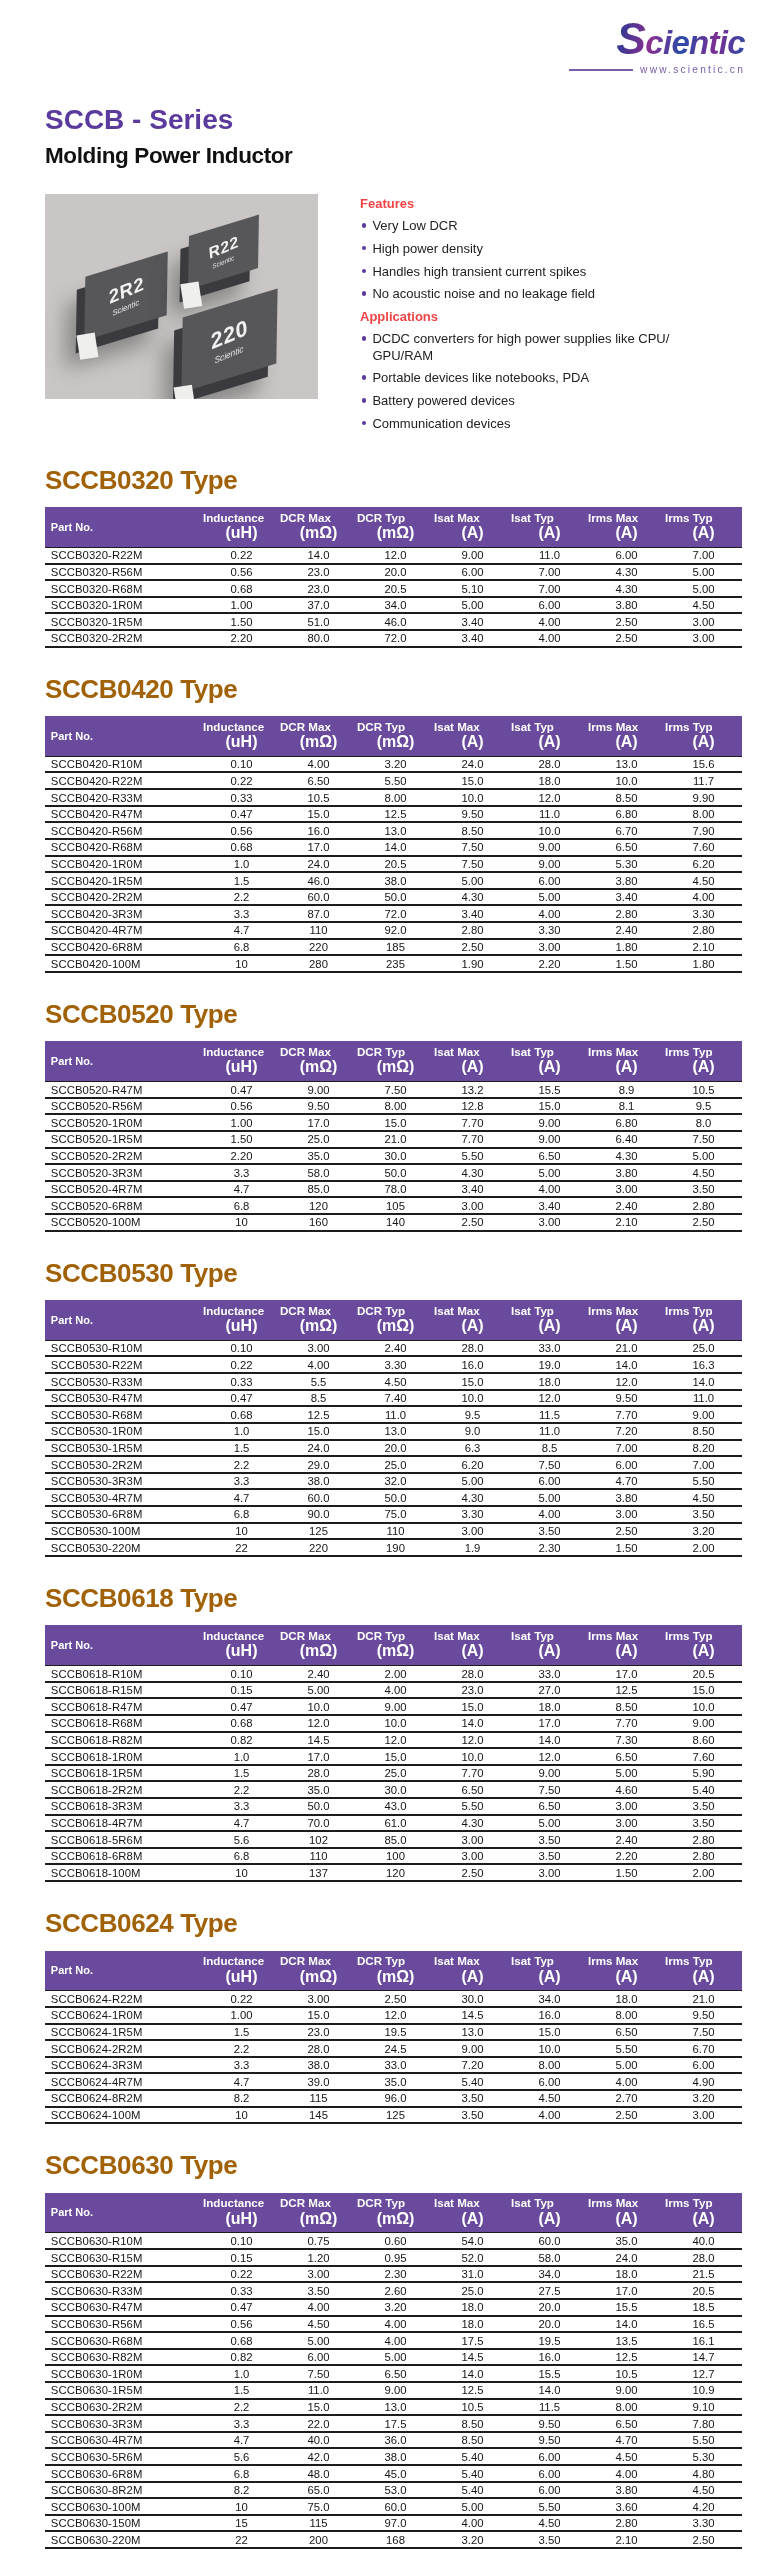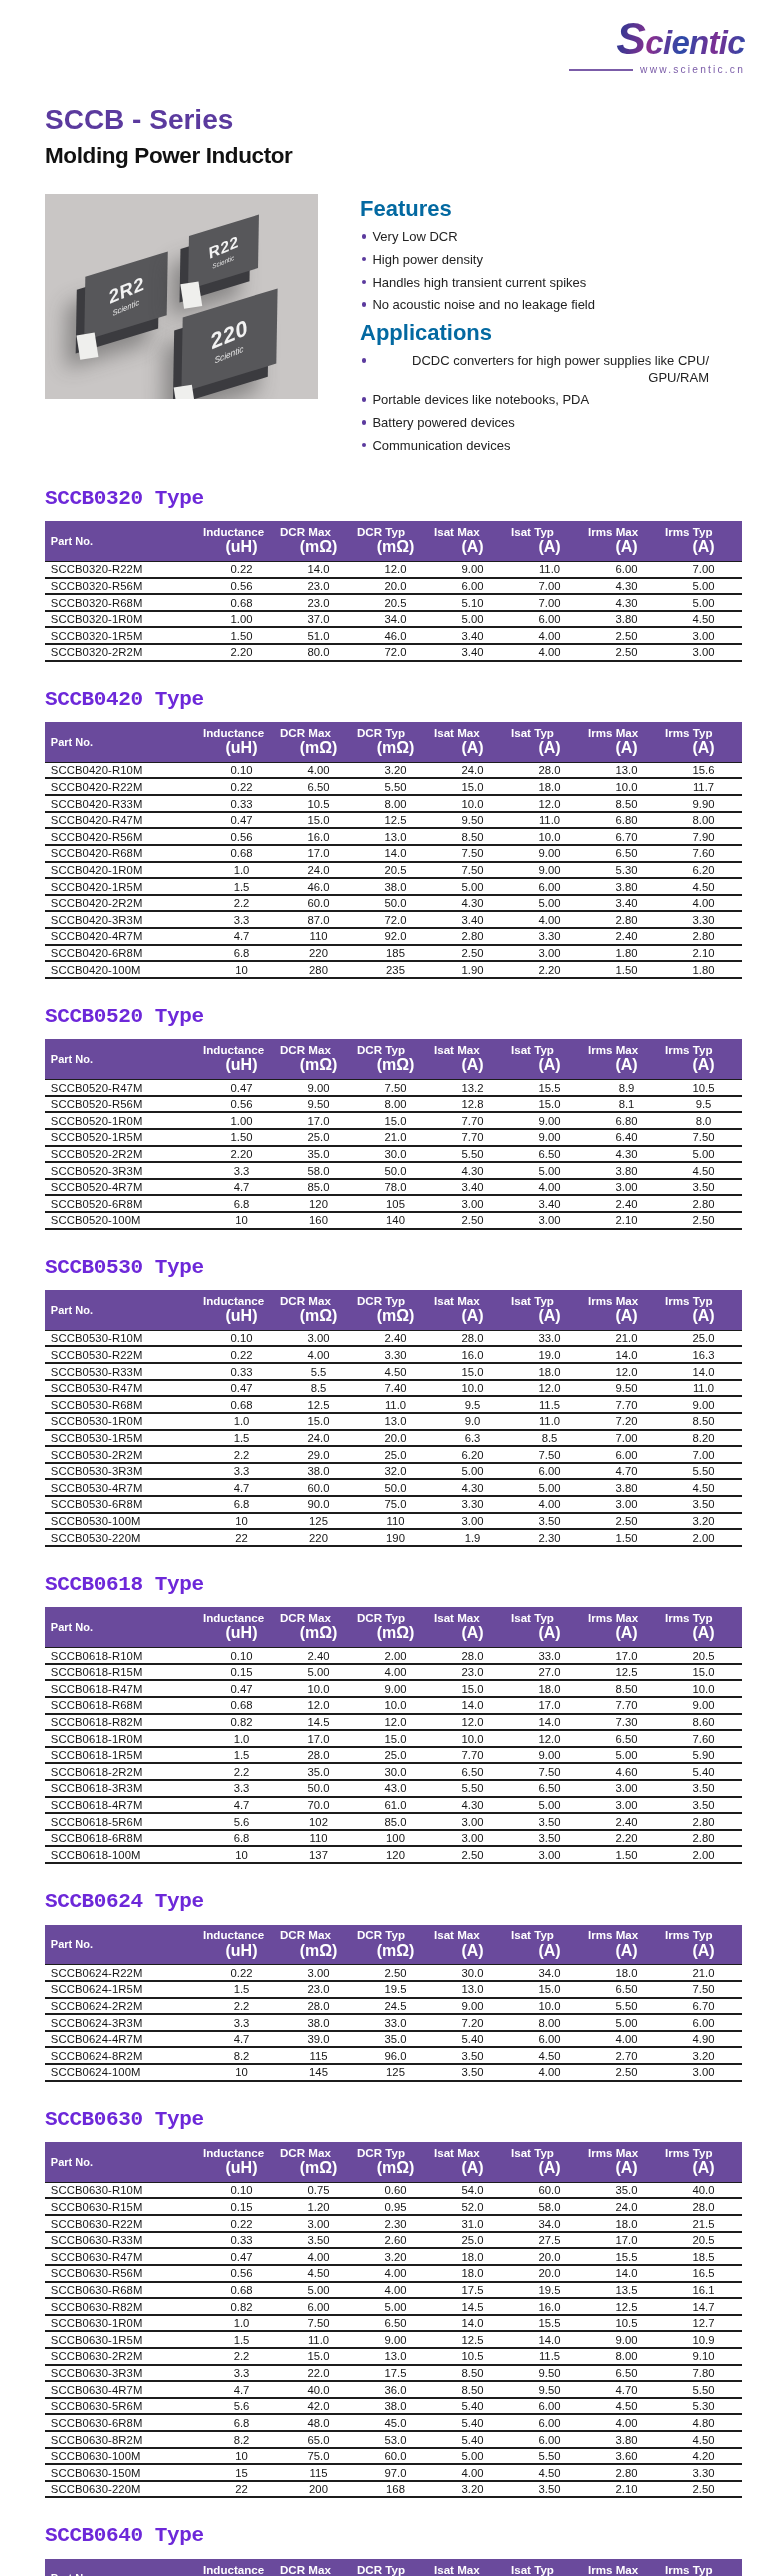--- a/index.html
+++ b/index.html
@@ -50,29 +50,29 @@
   .chip-1 .chip-label { font-size:19px; }
   .chip-1 .chip-brand { font-size:8px; }
   .chip-2 { width:73px; height:52px; left:142px; top:32px; }
   .chip-2 .chip-label { font-size:16px; }
   .chip-2 .chip-brand { font-size:6.5px; }
   .chip-3 { width:99px; height:73px; left:135px; top:110px; }
   .chip-3 .chip-label { font-size:22px; }
   .chip-3 .chip-brand { font-size:8.7px; }
 
   .info-col { margin-left:42px; padding-top:1.5px; }
-  .info-heading { font-size:22px; font-weight:bold; color:#0369a1; letter-spacing:0; }
-  .bullet-list { list-style:none; margin:7.3px 0 0 0;text-align:right; }
+  .info-heading { font-size:13px; font-weight:bold; color:#ef4444; letter-spacing:0; }
+  .bullet-list { list-style:none; margin:7.3px 0 0 0; }
   .bullet-list li { display:flex; font-size:13px; color:#222; margin-bottom:6.5px; line-height:1.25; max-width:349px; }
   .bullet-list .dot { width:4.4px; height:4.4px; border-radius:50%; background:#5b3a9e; flex:none; margin:5.1px 6.5px 0 1.5px; }
   .applications-block { }
 
   
   .sections { margin:4.4px 0 0 45px; width:696px; }
-  .type-title { font-size:21px; font-weight:bold; color:#6d28d9; margin:26px 0 11.6px 0; letter-spacing:-0.4px;font-family:Liberation Mono, monospace; }
+  .type-title { font-size:26px; font-weight:bold; color:#a16207; margin:26px 0 11.6px 0; letter-spacing:-0.4px; }
   table.spec-table { width:696px; border-collapse:collapse; table-layout:fixed; }
   .spec-table col.c-part { width:158px; }
   .spec-table col.c-num { width:77px; }
   .spec-table thead th {
     background:#6a4a9c; color:#ffffff; font-weight:bold; vertical-align:middle;
     padding:3.6px 0 4.4px 0; height:33px;
   }
   .spec-table thead th.part-h { text-align:left; padding-left:5.8px; font-size:11px; }
   .spec-table thead th .h1 { font-size:11.6px; line-height:1.15; text-align:left; }
   .spec-table thead th .h2 { font-size:16px; line-height:1.15; text-align:center; }
@@ -1009,20 +1009,30 @@
               <td class="part-c">SCCB0624-R22M</td>
               <td>0.22</td>
               <td>3.00</td>
               <td>2.50</td>
               <td>30.0</td>
               <td>34.0</td>
               <td>18.0</td>
               <td>21.0</td>
             </tr>
             <tr>
+              <td class="part-c">SCCB0624-1R0M</td>
+              <td>1.00</td>
+              <td>15.0</td>
+              <td>12.0</td>
+              <td>14.5</td>
+              <td>16.0</td>
+              <td>8.00</td>
+              <td>9.50</td>
+            </tr>
+            <tr>
               <td class="part-c">SCCB0624-1R5M</td>
               <td>1.5</td>
               <td>23.0</td>
               <td>19.5</td>
               <td>13.0</td>
               <td>15.0</td>
               <td>6.50</td>
               <td>7.50</td>
             </tr>
             <tr>

